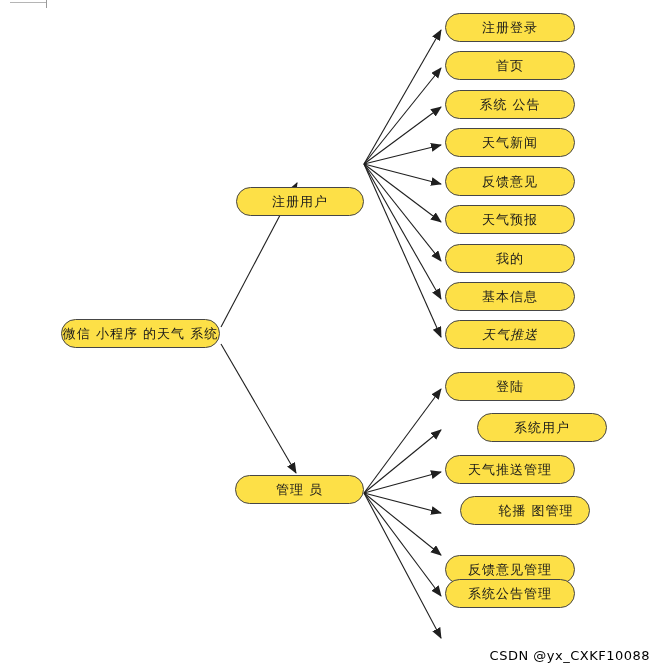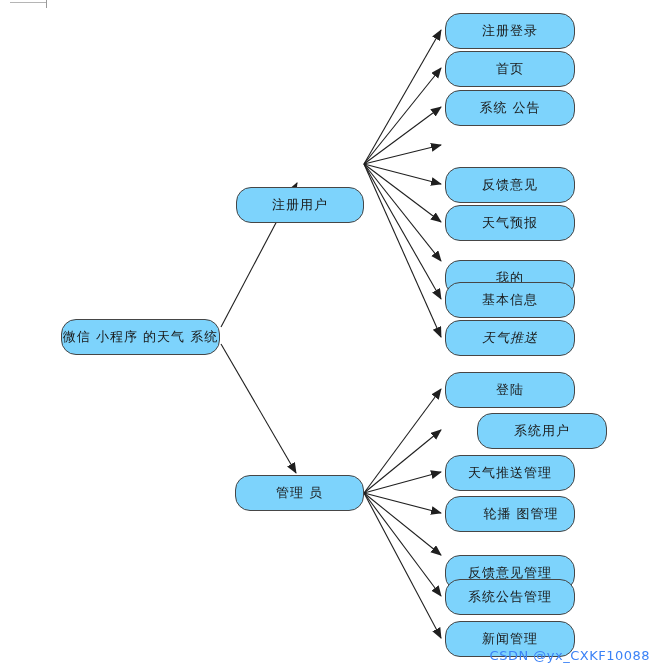--- a/index.html
+++ b/index.html
@@ -21,41 +21,41 @@
     top: 0;
     width: 657px;
     height: 664px;
   }
   .connectors line {
     stroke: #1f1f1f;
     stroke-width: 1.1;
   }
   .node {
     position: absolute;
-    height: 36px;
+    height: 29px;
     box-sizing: border-box;
-    background: #7dd3fc;
+    background: #fde047;
     border: 1.3px solid #464646;
     border-radius: 15px;
     display: flex;
     align-items: center;
     justify-content: center;
     font-size: 13px;
     letter-spacing: 1px;
     color: #1a1a1a;
     white-space: nowrap;
     z-index: 2;
   }
   .watermark {
     position: absolute;
     right: 7px;
     bottom: 1px;
     font-size: 13px;
     letter-spacing: 0.5px;
-    color: #3b82f6;
+    color: #000000;
     z-index: 3;
   }
 </style>
 </head>
 <body>
 
 <div class="canvas">
 
   <svg class="connectors" width="657" height="664" viewBox="0 0 657 664">
     <defs>
@@ -92,29 +92,29 @@
   </svg>
 
   <div class="node" style="left:61px;top:319px;width:159px;">微信 小程序 的天气 系统</div>
 
   <div class="node" style="left:236px;top:147px;width:128px;margin-top:40px;">注册用户</div>
   <div class="node" style="left:235px;top:475px;width:129px;">管理 员</div>
 
   <div class="node" style="left:445px;top:13px;width:130px;">注册登录</div>
   <div class="node" style="left:445px;top:51px;width:130px;">首页</div>
   <div class="node" style="left:445px;top:90px;width:130px;">系统 公告</div>
+  <div class="node" style="left:445px;top:128px;width:130px;">天气新闻</div>
   <div class="node" style="left:445px;top:167px;width:130px;">反馈意见</div>
   <div class="node" style="left:445px;top:205px;width:130px;">天气预报</div>
-  <div class="node" style="left:445px;top:260px;width:130px;">我的</div>
+  <div class="node" style="left:445px;top:244px;width:130px;">我的</div>
   <div class="node" style="left:445px;top:282px;width:130px;">基本信息</div>
   <div class="node" style="left:445px;top:320px;width:130px;font-style:italic;">天气推送</div>
 
   <div class="node" style="left:445px;top:372px;width:130px;">登陆</div>
   <div class="node" style="left:445px;top:413px;width:130px;margin-left:32px;">系统用户</div>
   <div class="node" style="left:445px;top:455px;width:130px;">天气推送管理</div>
-  <div class="node" style="left:445px;top:496px;width:130px;padding-left:22px;">轮播 图管理</div>
+  <div class="node" style="left:460px;top:496px;width:130px;padding-left:22px;">轮播 图管理</div>
   <div class="node" style="left:445px;top:538px;width:130px;margin-top:17px;">反馈意见管理</div>
   <div class="node" style="left:445px;top:579px;width:130px;">系统公告管理</div>
-  <div class="node" style="left:445px;top:621px;width:130px;">新闻管理</div>
 
   <div class="watermark">CSDN @yx_CXKF10088</div>
 
 </div>
 
 </body></html>

